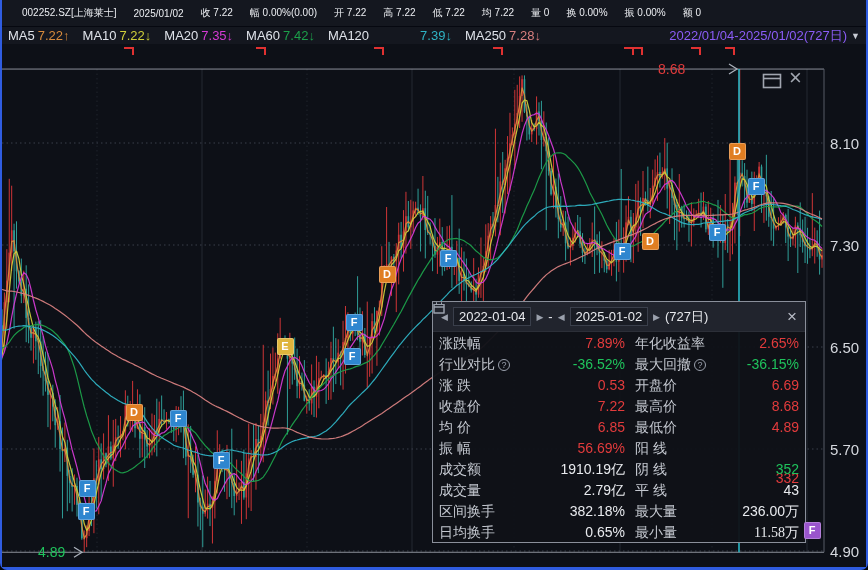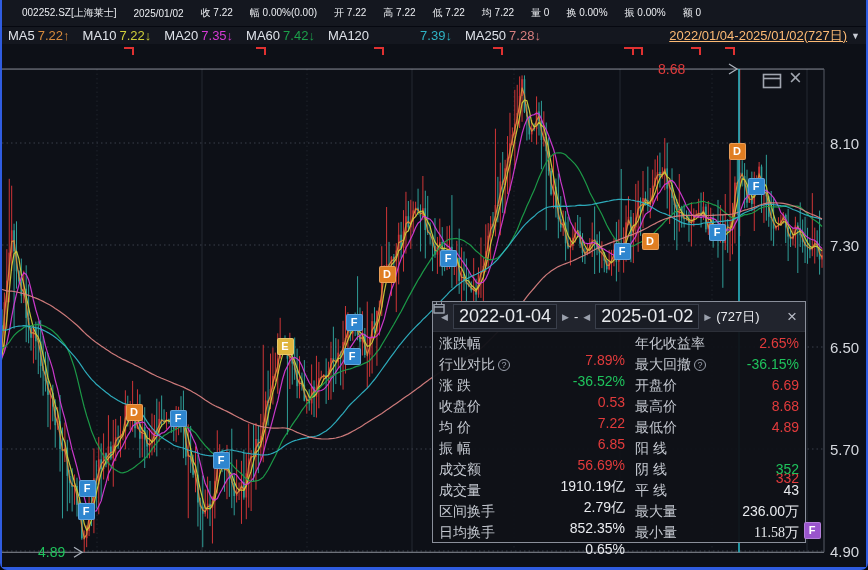--- a/index.html
+++ b/index.html
@@ -11,44 +11,44 @@
   .titlebar{position:absolute;left:0;top:0;right:0;height:26px;background:#14171f;border-bottom:1px solid #060810;
             display:flex;align-items:center;gap:17px;padding-left:20px;color:#eceef2;font-size:10px;white-space:nowrap;overflow:hidden;}
   .tb-item{flex:0 0 auto;}
   
   .mabar{position:absolute;left:0;top:27px;right:0;height:17px;background:#14171f;display:flex;align-items:center;
          font-size:13px;padding-left:6px;white-space:nowrap;}
   .ma-items{display:flex;gap:13px;}
   .ma-item{display:flex;gap:3px;align-items:center;}
   .ma-label{color:#dfe3ea;text-align:right;}
   .range{margin-left:auto;margin-right:6px;display:flex;align-items:center;gap:4px;cursor:pointer;}
-  .range-label{color:#fdba74;text-decoration:underline;}
+  .range-label{color:#8b5cf6;}
   .tri{color:#c8ccd4;font-size:9px;}
   
   .chart{position:absolute;left:0;top:44px;right:0;bottom:0;background:#0d1017;}
   .chart svg{position:absolute;left:0;top:0;}
   .ylab{position:absolute;left:828px;width:40px;text-align:left;color:#d5d8de;font-size:15px;transform:translateY(-50%);}
   .evmark{position:absolute;width:8px;height:6px;border-top:2px solid #e03131;border-right:2px solid #e03131;top:3px;}
   .marker{position:absolute;width:17px;height:17px;border-radius:2px;color:#fff;font-size:11px;font-weight:bold;
           display:flex;align-items:center;justify-content:center;z-index:8;box-shadow:0 0 0 1px rgba(255,255,255,.25) inset;}
   .ctrl{position:absolute;z-index:6;color:#a0a5af;cursor:pointer;}
   .ctrl.x{font-size:22px;line-height:22px;}
   
   .panel{position:absolute;left:430px;top:257px;width:374px;height:242px;background:rgba(16,18,24,0.96);
          border:1px solid #8a8f9a;z-index:7;box-sizing:border-box;}
   .panel-header{height:29px;background:#21242d;display:flex;align-items:center;gap:5px;padding:0 8px;border-bottom:1px solid #2c2f38;}
   .arrowbtn{color:#9aa0ac;font-size:9px;cursor:pointer;}
   .datebox{background:#191c24;border:1px solid #3a3f4b;display:flex;align-items:center;gap:4px;padding:1px 5px;
-           color:#e8eaee;font-size:18px;cursor:pointer;}
+           color:#e8eaee;font-size:13px;cursor:pointer;}
   .hdr-dash,.hdr-days{color:#e8eaee;font-size:13px;}
   .panel-close{margin-left:auto;color:#b8bcc6;font-size:17px;line-height:17px;cursor:pointer;}
   .panel-body{padding:3px 6px 0 6px;}
   .prow{display:flex;height:21px;align-items:flex-start;font-size:14px;}
   .plabel{color:#c3c7cf;width:78px;flex:0 0 auto;display:flex;align-items:center;gap:3px;}
-  .pval1{width:108px;text-align:right;flex:0 0 auto;margin-top:17px;}
+  .pval1{width:108px;text-align:right;flex:0 0 auto;}
   .plabel2{margin-left:10px;width:92px;}
   .pval2{flex:1;text-align:right;}
   .info{display:inline-flex;width:12px;height:12px;border:1px solid #9aa0ac;border-radius:50%;color:#9aa0ac;
         font-size:9px;align-items:center;justify-content:center;box-sizing:border-box;cursor:pointer;}
 </style>
 </head>
 <body>
 
 <div class="app">
   <div class="titlebar">
@@ -925,21 +925,21 @@
             <span class="pval2" style="color: rgb(31, 195, 92);">352</span>
           </div>
           <div class="prow">
             <span class="plabel">成交量</span>
             <span class="pval1" style="color: rgb(232, 234, 238);">2.79亿</span>
             <span class="plabel plabel2">平 线</span>
             <span class="pval2" style="color: rgb(232, 234, 238);">43</span>
           </div>
           <div class="prow">
             <span class="plabel">区间换手</span>
-            <span class="pval1" style="color: rgb(232, 234, 238);">852.35%</span>
+            <span class="pval1" style="color: rgb(232, 234, 238);">382.18%</span>
             <span class="plabel plabel2">最大量</span>
             <span class="pval2" style="color: rgb(232, 234, 238);">236.00万</span>
           </div>
           <div class="prow">
             <span class="plabel">日均换手</span>
             <span class="pval1" style="color: rgb(232, 234, 238);">0.65%</span>
             <span class="plabel plabel2">最小量</span>
             <span class="pval2" style="color: rgb(232, 234, 238); font-family: Liberation Serif, serif;">11.58万</span>
           </div>
         </div>

